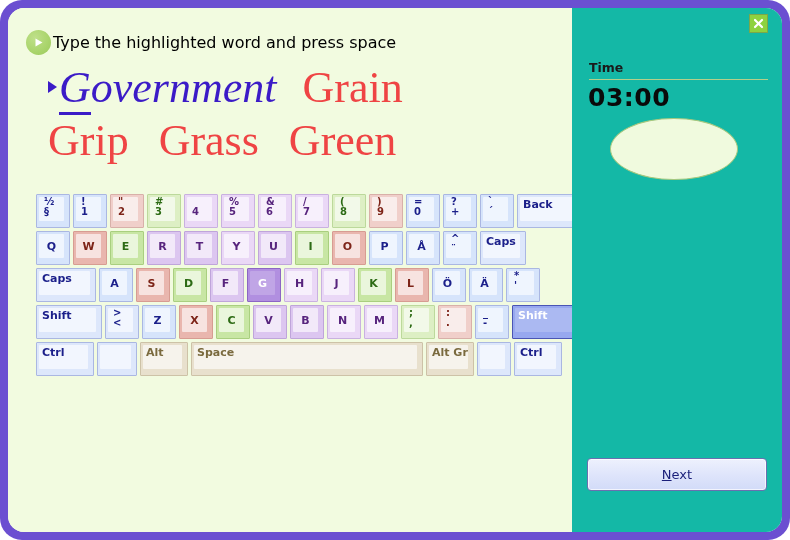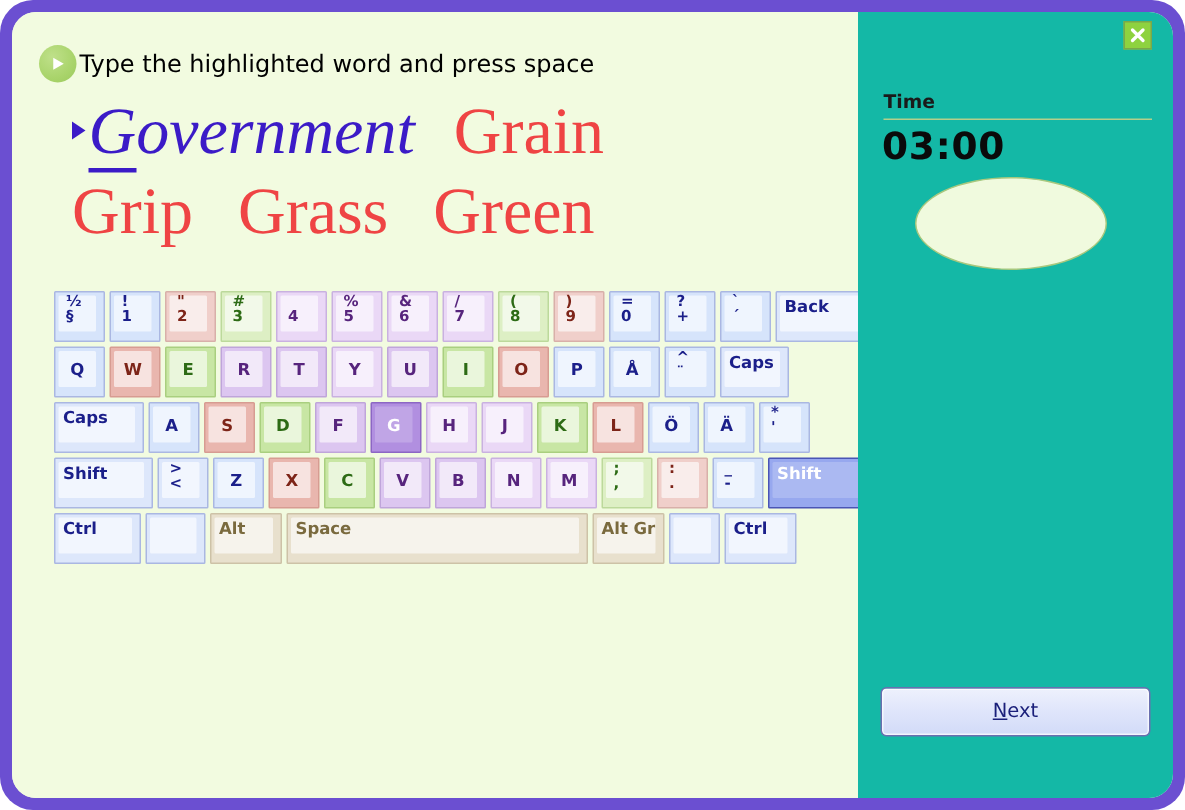--- a/index.html
+++ b/index.html
@@ -625,21 +625,21 @@
             <div class="key k-sys lbl" style="width: 40px;">
               <div class="cap">
                 <span></span>
               </div>
             </div>
             <div class="key k-beige lbl" style="width: 48px;">
               <div class="cap">
                 <span>Alt</span>
               </div>
             </div>
-            <div class="key k-beige lbl" style="width: 201px; padding-left: 35px;">
+            <div class="key k-beige lbl" style="width: 232px; padding-left: 35px;">
               <div class="cap">
                 <span>Space</span>
               </div>
             </div>
             <div class="key k-beige lbl" style="width: 48px;">
               <div class="cap">
                 <span>Alt Gr</span>
               </div>
             </div>
             <div class="key k-sys lbl" style="width: 34px;">

